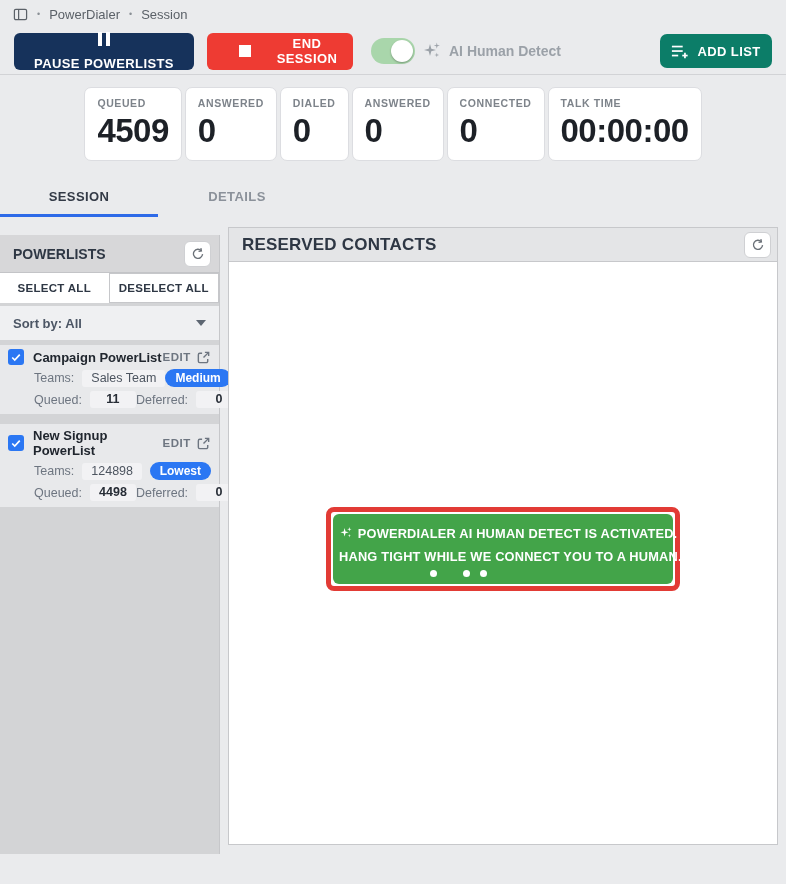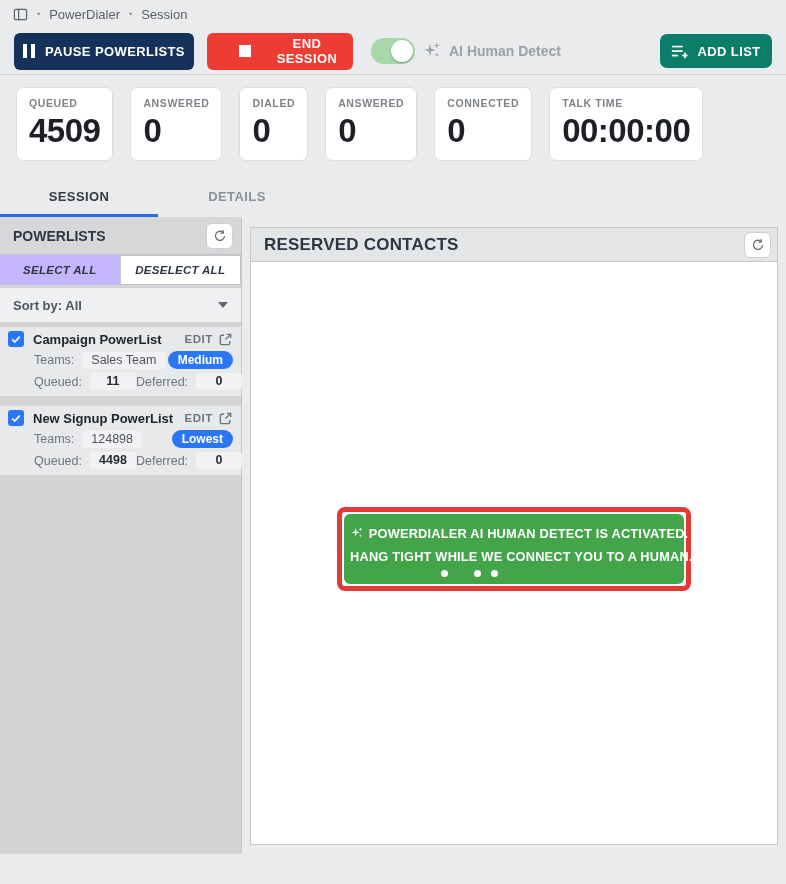--- a/index.html
+++ b/index.html
@@ -9,49 +9,49 @@
     background: #eaebed;
     overflow: hidden;
     color: #20262e;
   }
   
   .breadcrumb { height: 28px; display: flex; align-items: center; gap: 9px; padding: 0 13px; font-size: 13px; color: #5b6168; }
   .crumb-sep { color: #8a9096; font-size: 9px; }
   
   .toolbar { height: 46px; display: flex; align-items: center; padding: 0 14px; gap: 13px; }
   .btn { display: flex; align-items: center; justify-content: center; gap: 10px; border: none; border-radius: 6px; color: #fff; font-weight: 700; font-size: 13px; letter-spacing: .4px; cursor: pointer; font-family: inherit; }
-  .btn-pause { background: #16325B; width: 180px; height: 37px; }
+  .btn-pause { background: #16325B; width: 180px; height: 37px; flex-direction: column; }
   .btn-end   { background: #EE3B33; width: 146px; height: 37px; padding-left: 32px; }
   .btn-add   { background: #0C7D68; width: 112px; height: 34px; margin-left: auto; border-radius: 7px; gap: 8px; }
   .pause-bars { display: flex; gap: 4px; }
   .pause-bars i { width: 4px; height: 14px; background: #fff; display: block; }
   .stop-square { width: 12px; height: 12px; background: #fff; display: block; }
   .toggle { width: 44px; height: 26px; border-radius: 13px; background: #A9D6AB; position: relative; margin-left: 5px; cursor: pointer; }
   .toggle-knob { position: absolute; right: 2px; top: 2px; width: 22px; height: 22px; border-radius: 50%; background: #fff; box-shadow: 0 1px 2px rgba(0,0,0,.3); }
   .ai-group { display: flex; align-items: center; gap: 7px; }
   .ai-label { color: #9BA1A8; font-size: 14px; font-weight: 600; }
   .divider { height: 1px; background: #d2d3d6; }
   
   .overview { padding: 12px 16px 18px; }
   .overview-title { font-size: 13px; font-weight: 700; color: #2E3744; letter-spacing: .2px; margin: 2px 0 12px 2px; }
-  .stats { display: flex; gap: 17px; }
+  .stats { display: flex; gap: 3px; justify-content: center; }
   .stat-card { background: #fff; border: 1px solid #dcdde1; border-radius: 7px; padding: 9px 12px 7px; min-width: 64px; height: 74px; }
   .stat-label { font-size: 10.5px; font-weight: 600; color: #7d838a; letter-spacing: .6px; margin-bottom: 3px; white-space: nowrap; }
   .stat-value { font-size: 33px; font-weight: 700; color: #1d2127; line-height: 1.15; letter-spacing: -.5px; white-space: nowrap; }
   
   .tabbar { display: flex; height: 38px; }
   .tab { width: 158px; display: flex; align-items: center; justify-content: center; font-size: 13px; font-weight: 700; letter-spacing: .4px; color: #8b919a; border-bottom: 3px solid transparent; cursor: pointer; }
   .tab--active { color: #333A46; border-bottom-color: #2E6AE8; }
   
   .content { display: flex; height: 637px; }
-  .left-panel { width: 242px; background: #d3d4d6; display: flex; flex-direction: column; border-right: 1px solid #c6c7ca; }
+  .left-panel { width: 220px; background: #d3d4d6; display: flex; flex-direction: column; border-right: 1px solid #c6c7ca; margin-top: 18px; }
   .pl-header { height: 38px; flex: 0 0 38px; display: flex; align-items: center; justify-content: space-between; padding: 0 8px 0 13px; background: #d7d7d9; border-bottom: 1px solid #c3c4c7; }
   .pl-title { font-size: 14px; font-weight: 700; color: #2E3744; }
   .icon-btn { width: 27px; height: 26px; background: #fff; border: 1px solid #cfd0d3; border-radius: 6px; display: flex; align-items: center; justify-content: center; cursor: pointer; padding: 0; }
-  .pl-seg { display: flex; height: 30px; flex: 0 0 30px; background: #c4b5fd; font-style: italic; }
+  .pl-seg { display: flex; height: 30px; flex: 0 0 30px; background: #ffffff; }
   .seg { flex: 1; display: flex; align-items: center; justify-content: center; font-size: 11.5px; font-weight: 700; color: #2e3744; letter-spacing: .3px; cursor: pointer; }
   .seg--active { background: #fff; border: 1px solid #c6c7ca; }
   .pl-sort { height: 34px; flex: 0 0 34px; margin-top: 3px; background: #eff0f2; display: flex; align-items: center; justify-content: space-between; padding: 16px 13px; font-size: 13px; font-weight: 700; color: #4c5665; cursor: pointer; }
   .caret-down { width: 0; height: 0; border-left: 5px solid transparent; border-right: 5px solid transparent; border-top: 6px solid #5d6672; }
   .pl-item { margin-top: 5px; background: #e8e9eb; padding: 4px 8px 6px; }
   .pl-item + .pl-item { margin-top: 10px; }
   .item-row { display: flex; align-items: center; }
   .item-row + .item-row { margin-top: 4px; padding-left: 26px; }
   .checkbox { width: 16px; height: 16px; border-radius: 3px; background: #2B77F3; display: flex; align-items: center; justify-content: center; cursor: pointer; flex: 0 0 16px; }
   .item-name { margin-left: 9px; font-size: 13px; font-weight: 700; color: #20262e; flex: 1; }

